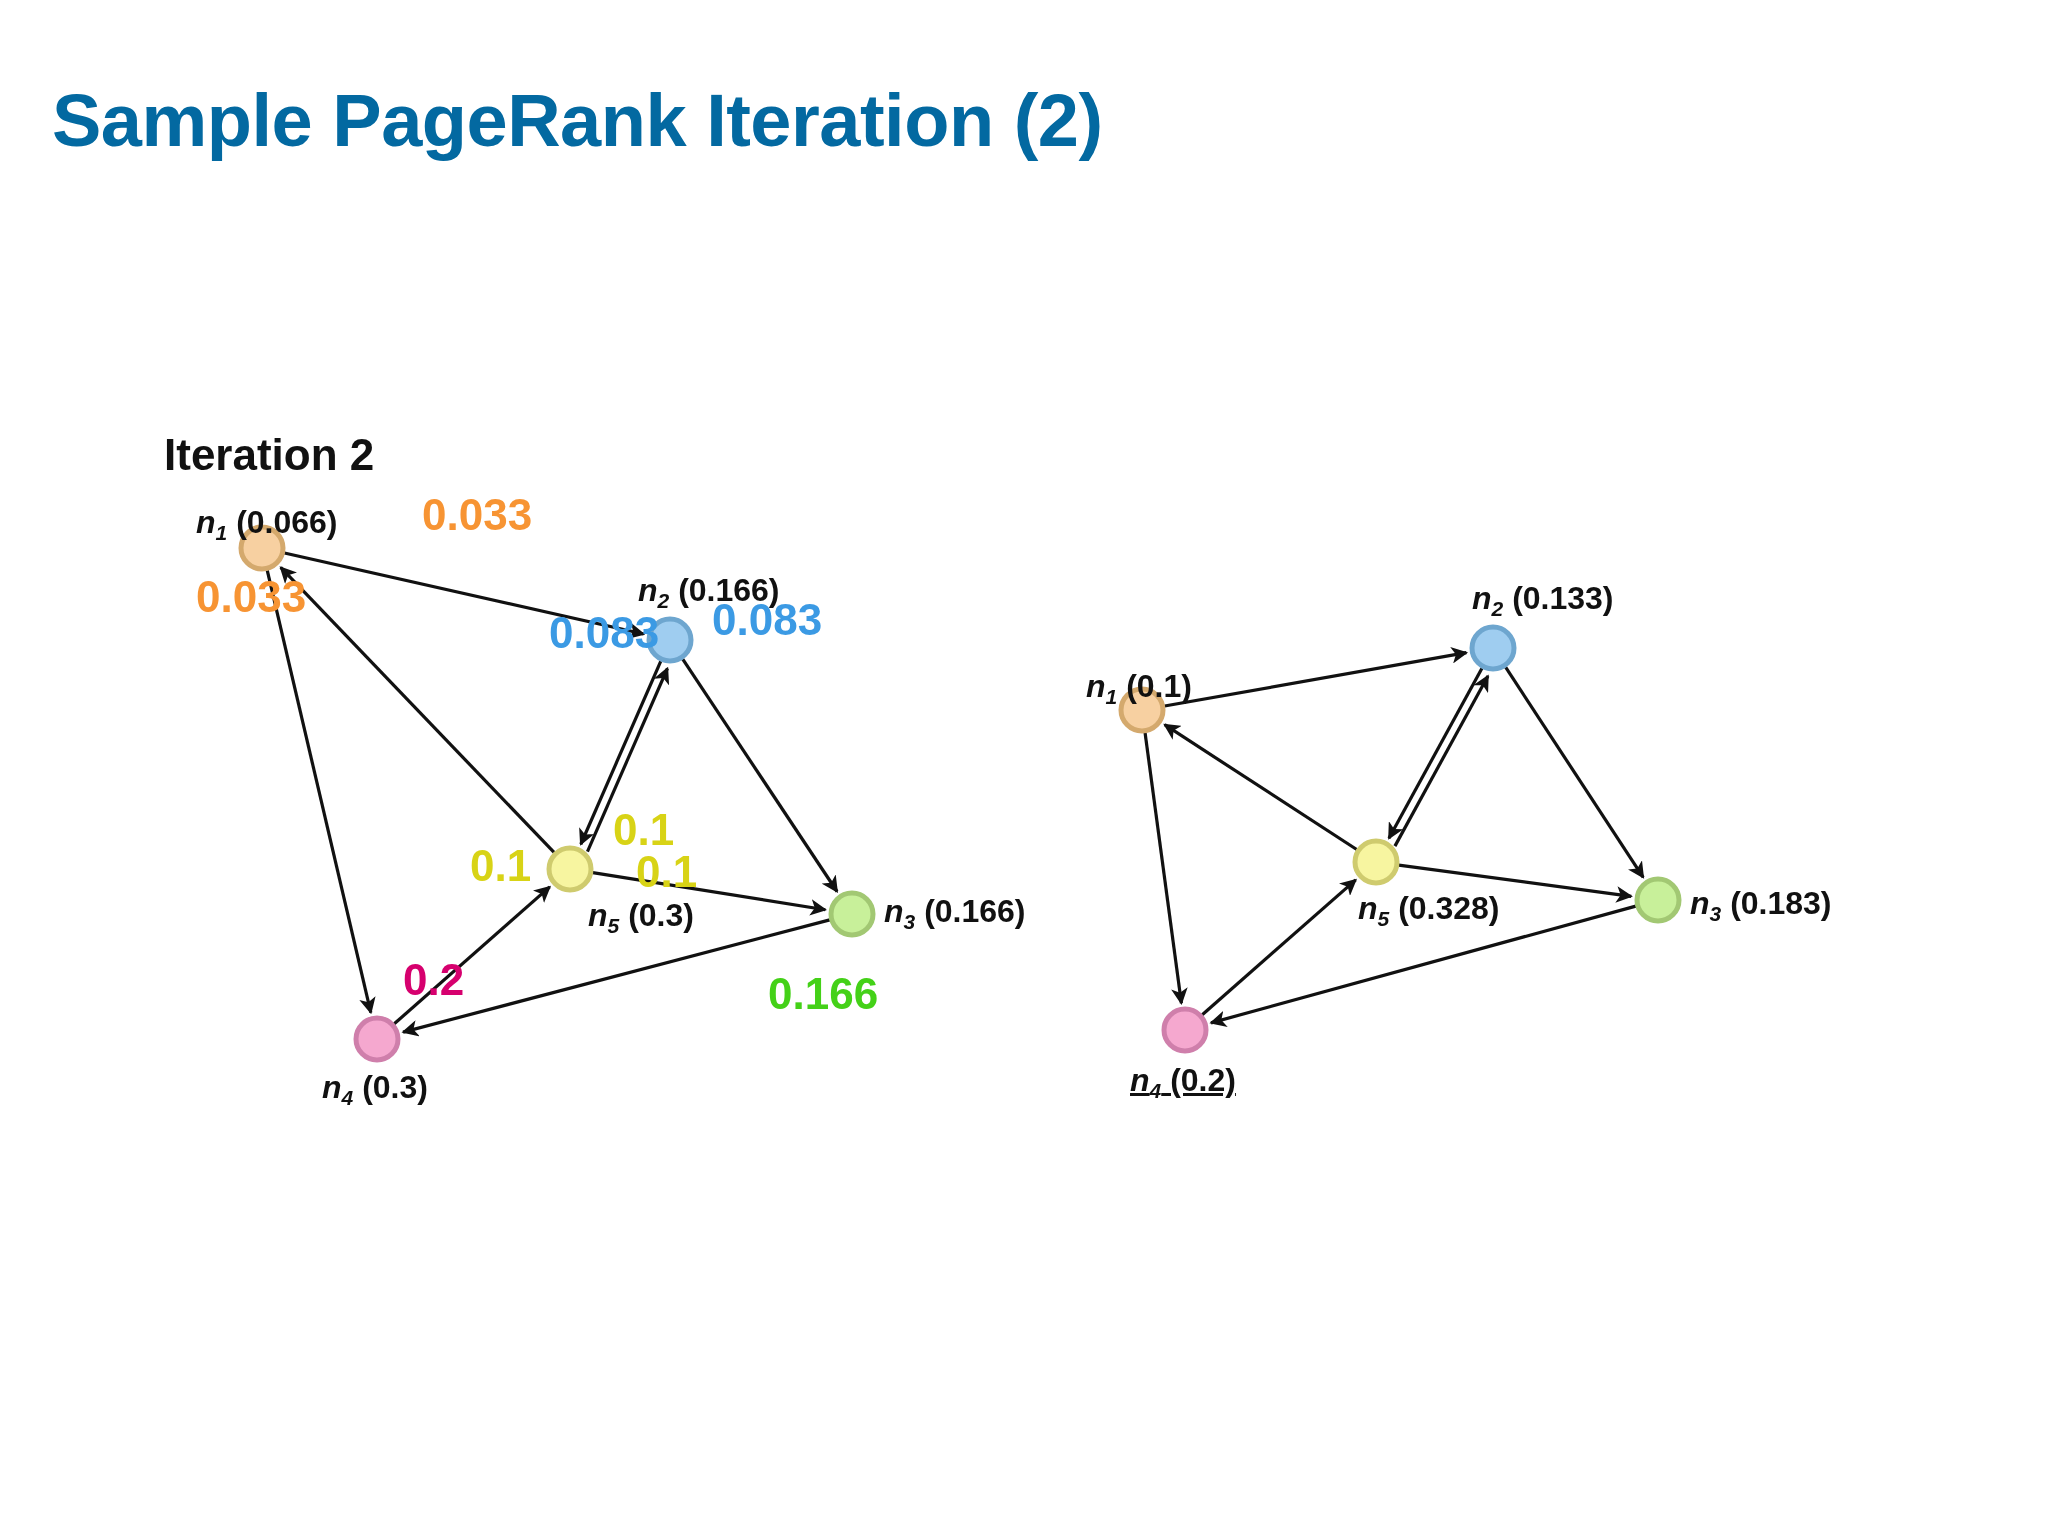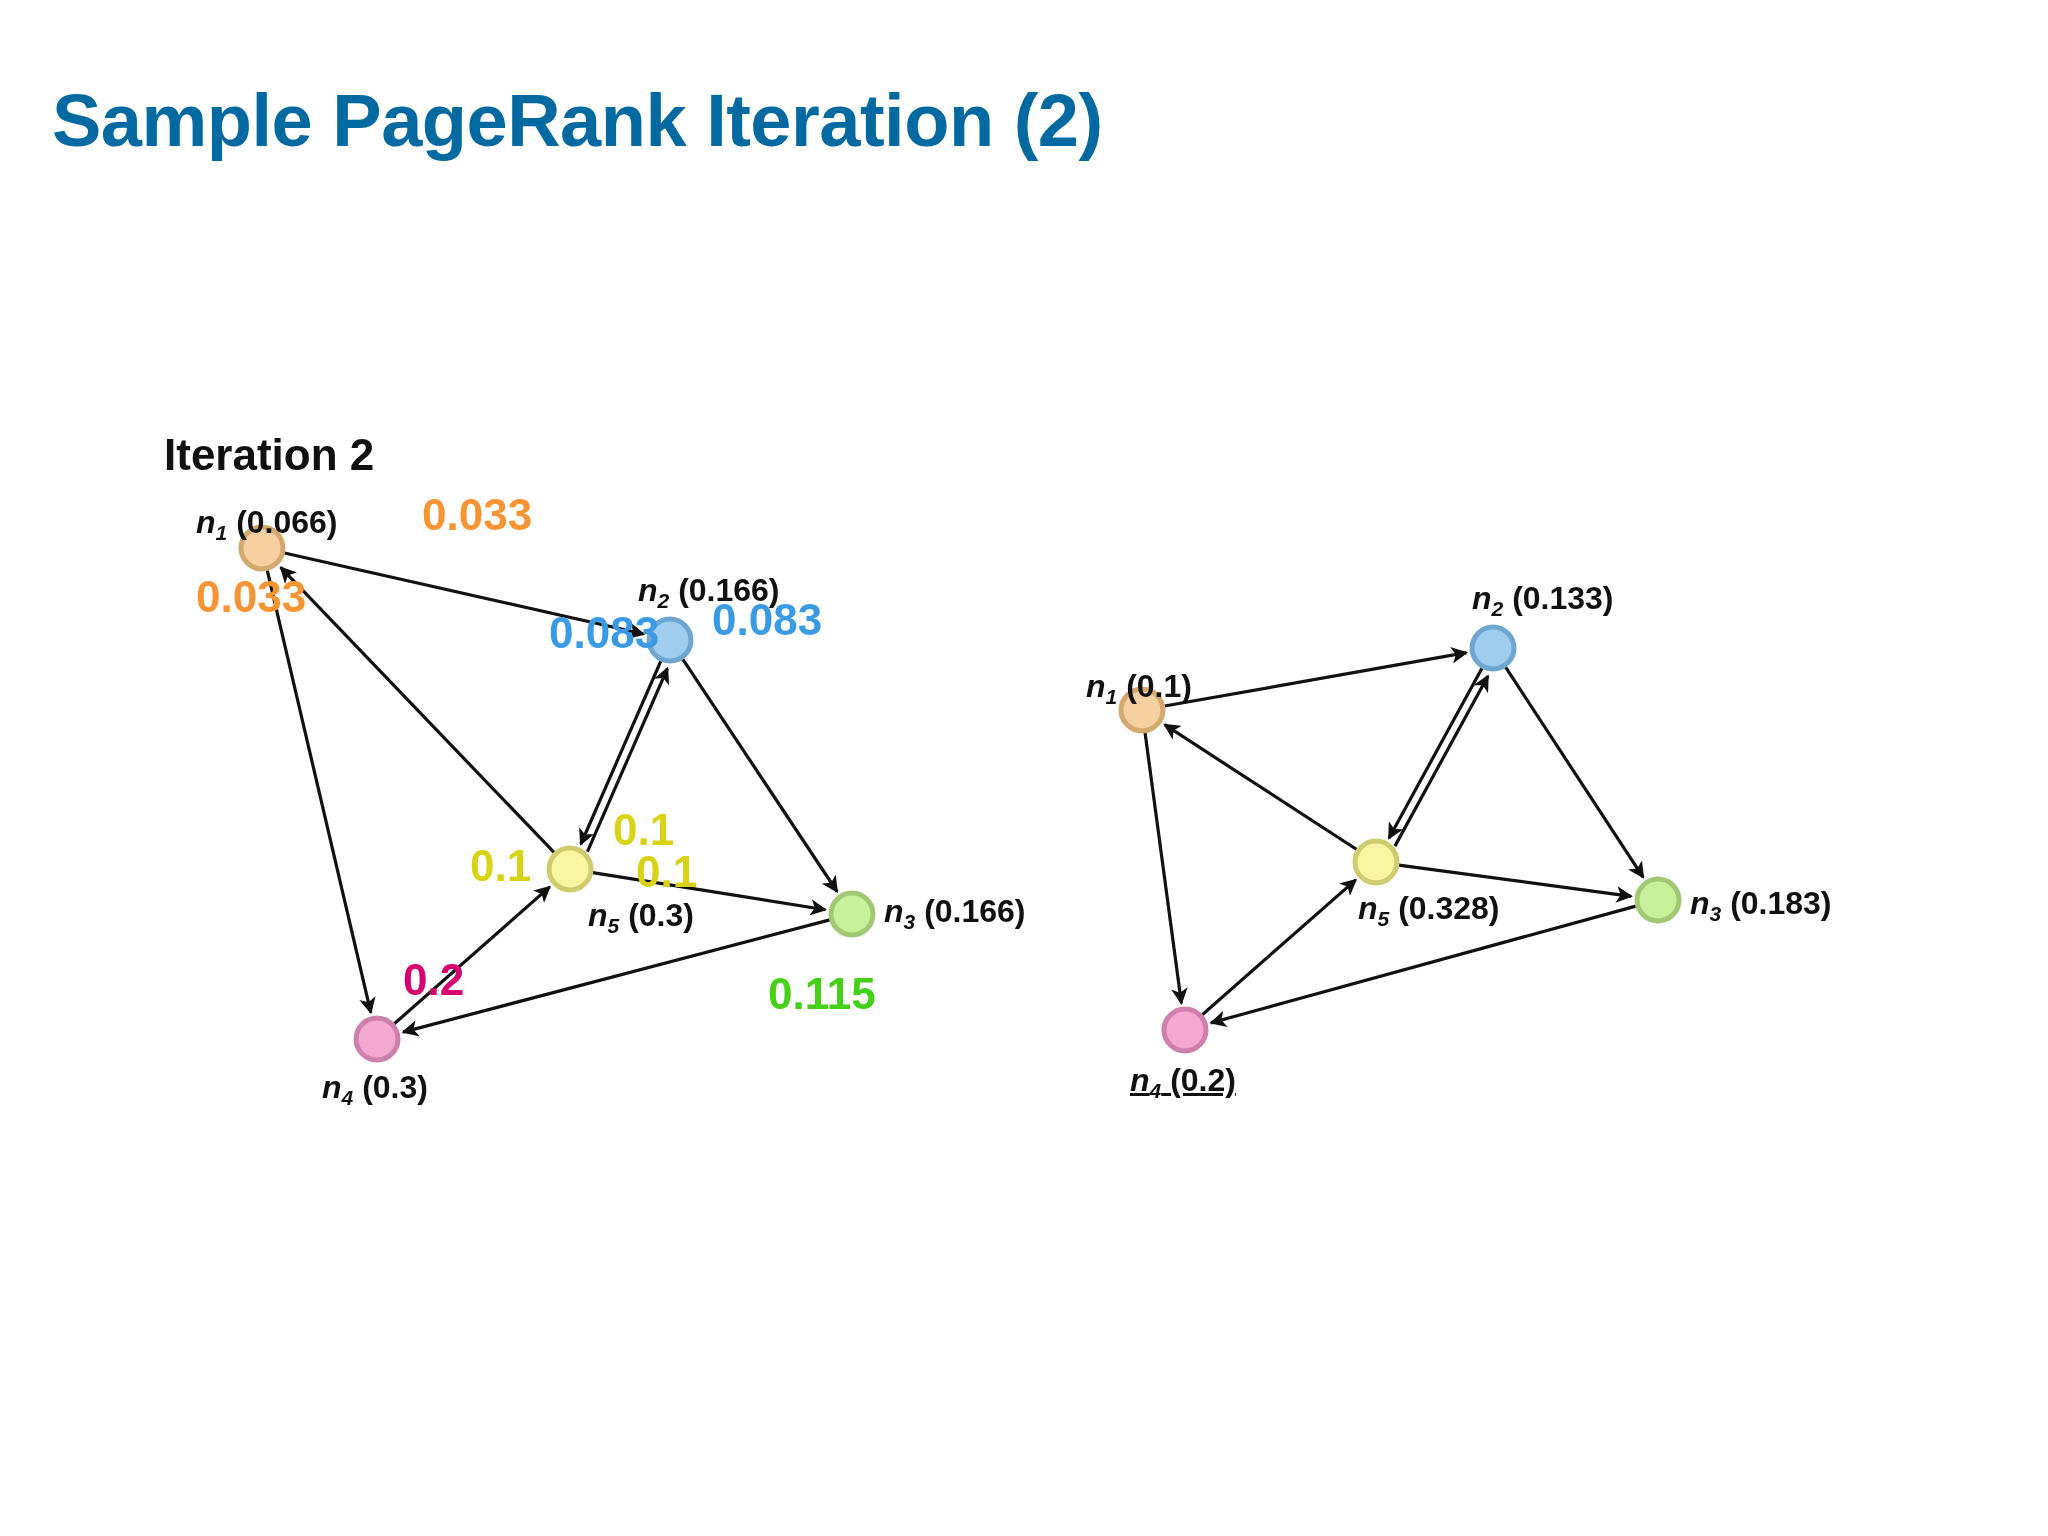--- a/index.html
+++ b/index.html
@@ -145,21 +145,21 @@
     </div>
   <div id="left-weights">
       <div class="edge-weight" style="left: 422px; top: 490px; color: rgb(247, 148, 51);">0.033</div>
       <div class="edge-weight" style="left: 196px; top: 572px; color: rgb(247, 148, 51);">0.033</div>
       <div class="edge-weight" style="left: 549px; top: 608px; color: rgb(59, 154, 228);">0.083</div>
       <div class="edge-weight" style="left: 712px; top: 595px; color: rgb(59, 154, 228);">0.083</div>
       <div class="edge-weight" style="left: 470px; top: 841px; color: rgb(216, 211, 22);">0.1</div>
       <div class="edge-weight" style="left: 613px; top: 805px; color: rgb(216, 211, 22);">0.1</div>
       <div class="edge-weight" style="left: 636px; top: 847px; color: rgb(216, 211, 22);">0.1</div>
       <div class="edge-weight" style="left: 403px; top: 955px; color: rgb(214, 0, 110);">0.2</div>
-      <div class="edge-weight" style="left: 768px; top: 969px; color: rgb(68, 209, 24);">0.115</div>
+      <div class="edge-weight" style="left: 768px; top: 969px; color: rgb(68, 209, 24);">0.166</div>
     </div>
   <div id="right-labels">
       <div class="node-label" style="left: 1086px; top: 668px;"><span class="nvar">n<sub>1</sub></span><span> (0.1)</span></div>
       <div class="node-label" style="left: 1472px; top: 580px;"><span class="nvar">n<sub>2</sub></span><span> (0.133)</span></div>
       <div class="node-label" style="left: 1690px; top: 885px;"><span class="nvar">n<sub>3</sub></span><span> (0.183)</span></div>
       <div class="node-label" style="left: 1130px; top: 1062px; text-decoration: underline;"><span class="nvar">n<sub>4</sub></span><span> (0.2)</span></div>
       <div class="node-label" style="left: 1358px; top: 890px;"><span class="nvar">n<sub>5</sub></span><span> (0.328)</span></div>
     </div>
   <div id="right-weights"></div>
 

